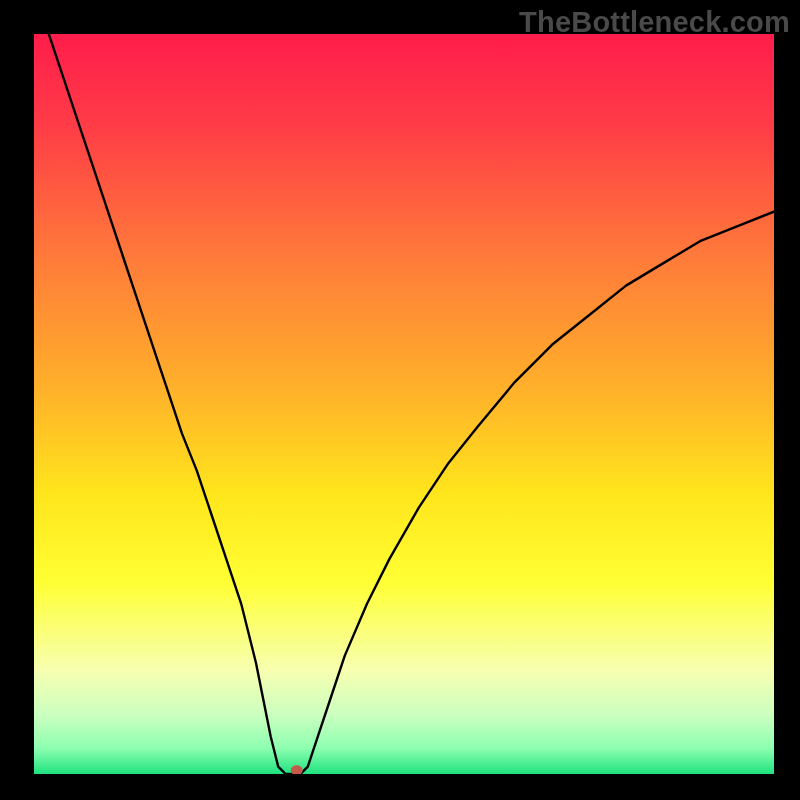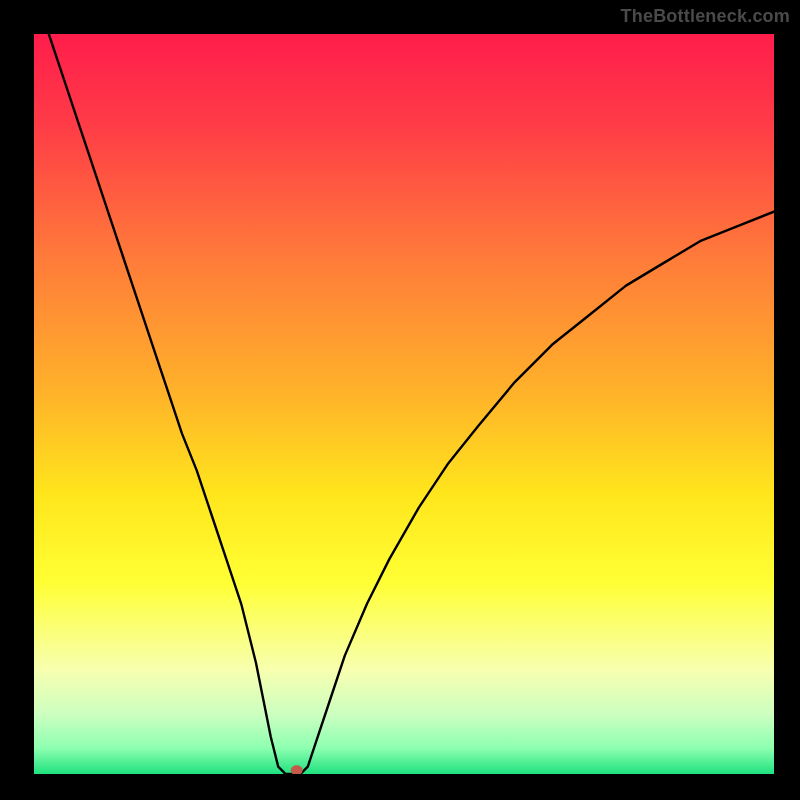--- a/index.html
+++ b/index.html
@@ -30,21 +30,21 @@
     top: 34px;
     width: 740px;
     height: 740px;
     pointer-events: none;
   }
   .watermark {
     position: absolute;
     top: 6px;
     right: 10px;
     color: #4a4a4a;
-    font-size: 18px;
+    font-size: 29px;
     font-weight: 600;
     letter-spacing: 0.2px;
   }
 </style>
 </head>
 <body>
 
 <div class="frame">
 
   <svg class="plot" viewBox="0 0 740 740" preserveAspectRatio="none">

